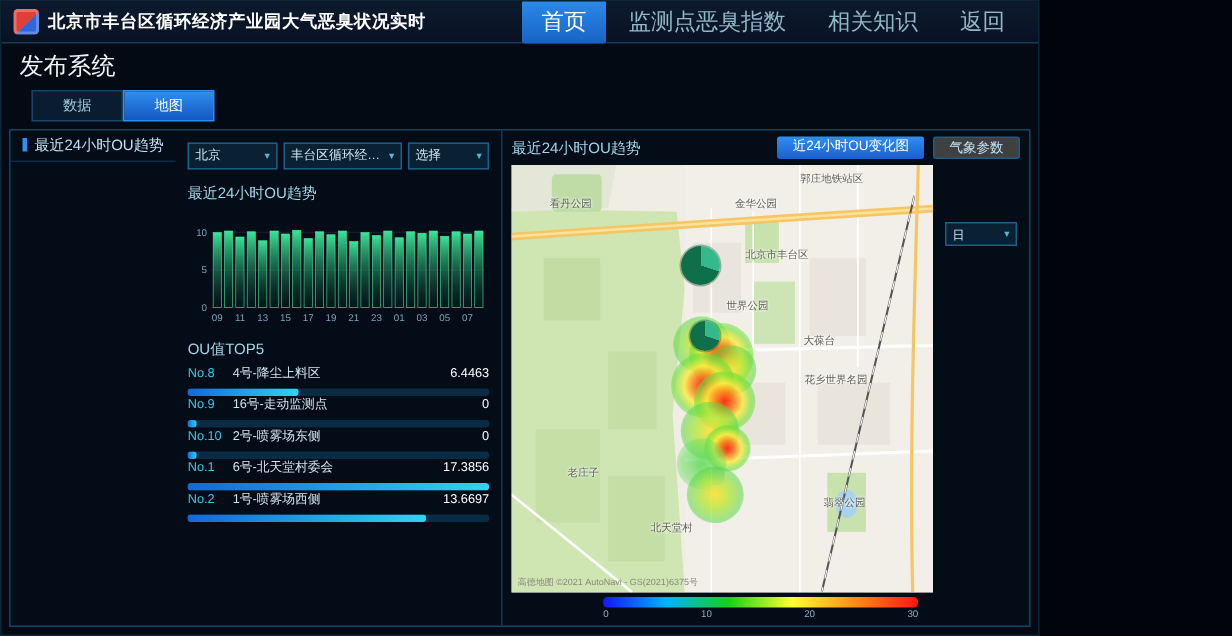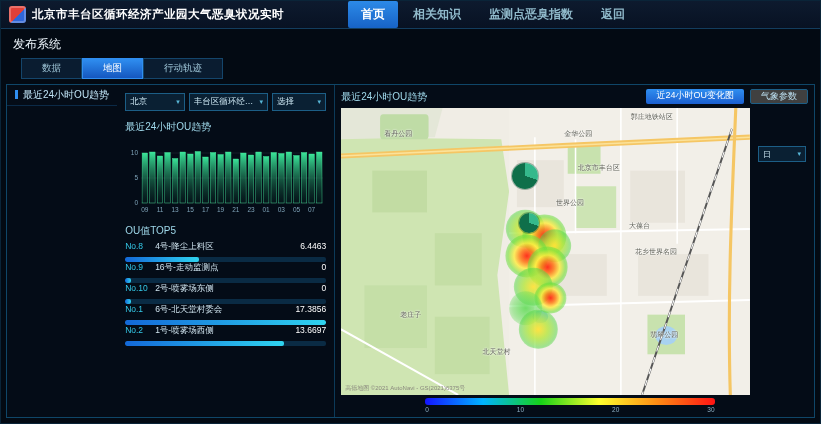--- a/index.html
+++ b/index.html
@@ -1,31 +1,31 @@
 <!DOCTYPE html>
 <html><head>
 <meta charset="utf-8">
 <style>
   html,body{margin:0;padding:0;background:#01050b;}
-  .page{position:relative;width:821px;height:424px;background:#030a13;color:#dfe9f2;
+  .page{position:relative;width:693px;height:424px;background:#030a13;color:#dfe9f2;
         font-family:"Liberation Sans",sans-serif;overflow:hidden;display:flex;flex-direction:column;
         border:1px solid #0a2438;box-sizing:border-box;}
   
   .topbar{height:27px;display:flex;align-items:center;padding:0 8px;
           background:linear-gradient(#0d1a2e,#081223);border-bottom:1px solid #133d5e;flex:0 0 auto;}
   .logo{width:17px;height:17px;border-radius:3px;margin-right:6px;flex:0 0 auto;
         background:linear-gradient(135deg,#e04038 0 55%,#2f66d8 55% 100%);
         box-shadow:inset 0 0 0 2px rgba(255,255,255,.25);}
   .app-title{font-size:11.5px;font-weight:bold;color:#ffffff;letter-spacing:.5px;white-space:nowrap;}
   .nav{display:flex;margin-left:64px;gap:2px;}
-  .nav-item{font-size:12px;color:#8fb8c9;padding:5px 13px;cursor:pointer;white-space:nowrap;font-weight:bold;}
+  .nav-item{font-size:15px;color:#8fb8c9;padding:5px 13px;cursor:pointer;white-space:nowrap;}
   .nav-item.active{background:linear-gradient(#2c8ae8,#1763c6);color:#fff;border-radius:2px;}
   
   .sysrow{padding:5px 12px 0;flex:0 0 auto;}
-  .sys-label{font-size:12px;color:#eef6fc;}
+  .sys-label{font-size:16px;color:#eef6fc;}
   .tabs{display:flex;padding:5px 20px 3px;flex:0 0 auto;}
   .tab{font-size:9.5px;color:#9fc6d8;background:#0a1c30;border:1px solid #14456b;
        padding:3px 20px;cursor:pointer;white-space:nowrap;}
   .tab.active{background:linear-gradient(#2f8ef0,#1557c0);color:#fff;border-color:#2f8ef0;}
   
   .panel{flex:1;margin:2px 5px 5px;border:1px solid #0f4668;background:rgba(4,14,26,.65);
          display:flex;min-height:0;}
   .panel-head{height:20px;border-bottom:1px solid rgba(20,80,130,.45);display:flex;align-items:center;padding:0 8px;flex:0 0 auto;}
   .panel-title{font-size:10px;color:#bfe3f5;}
   .panel-title::before{content:"";display:inline-block;width:3px;height:9px;background:#2f8ef0;margin-right:5px;vertical-align:-1px;}
@@ -76,34 +76,33 @@
 </head>
 <body>
 
 <div class="page">
 
   <header class="topbar">
     <div class="logo"></div>
     <div class="app-title">北京市丰台区循环经济产业园大气恶臭状况实时</div>
     <nav class="nav" id="nav">
         <div class="nav-item active">首页</div>
+        <div class="nav-item">监测点恶臭指数</div>
         <div class="nav-item">相关知识</div>
-        <div class="nav-item">监测点恶臭指数</div>
         <div class="nav-item">返回</div>
       </nav>
   </header>
 
   <div class="sysrow">
     <span class="sys-label">发布系统</span>
   </div>
 
   <div class="tabs" id="tabs">
       <div class="tab">数据</div>
       <div class="tab active">地图</div>
-      <div class="tab">行动轨迹</div>
     </div>
 
   <div class="panel">
     <div class="panel-head">
       <span class="panel-title">最近24小时OU趋势</span>
     </div>
     <div class="panel-body">
 
       <aside class="left-col">
         <div class="filters" id="filters">

